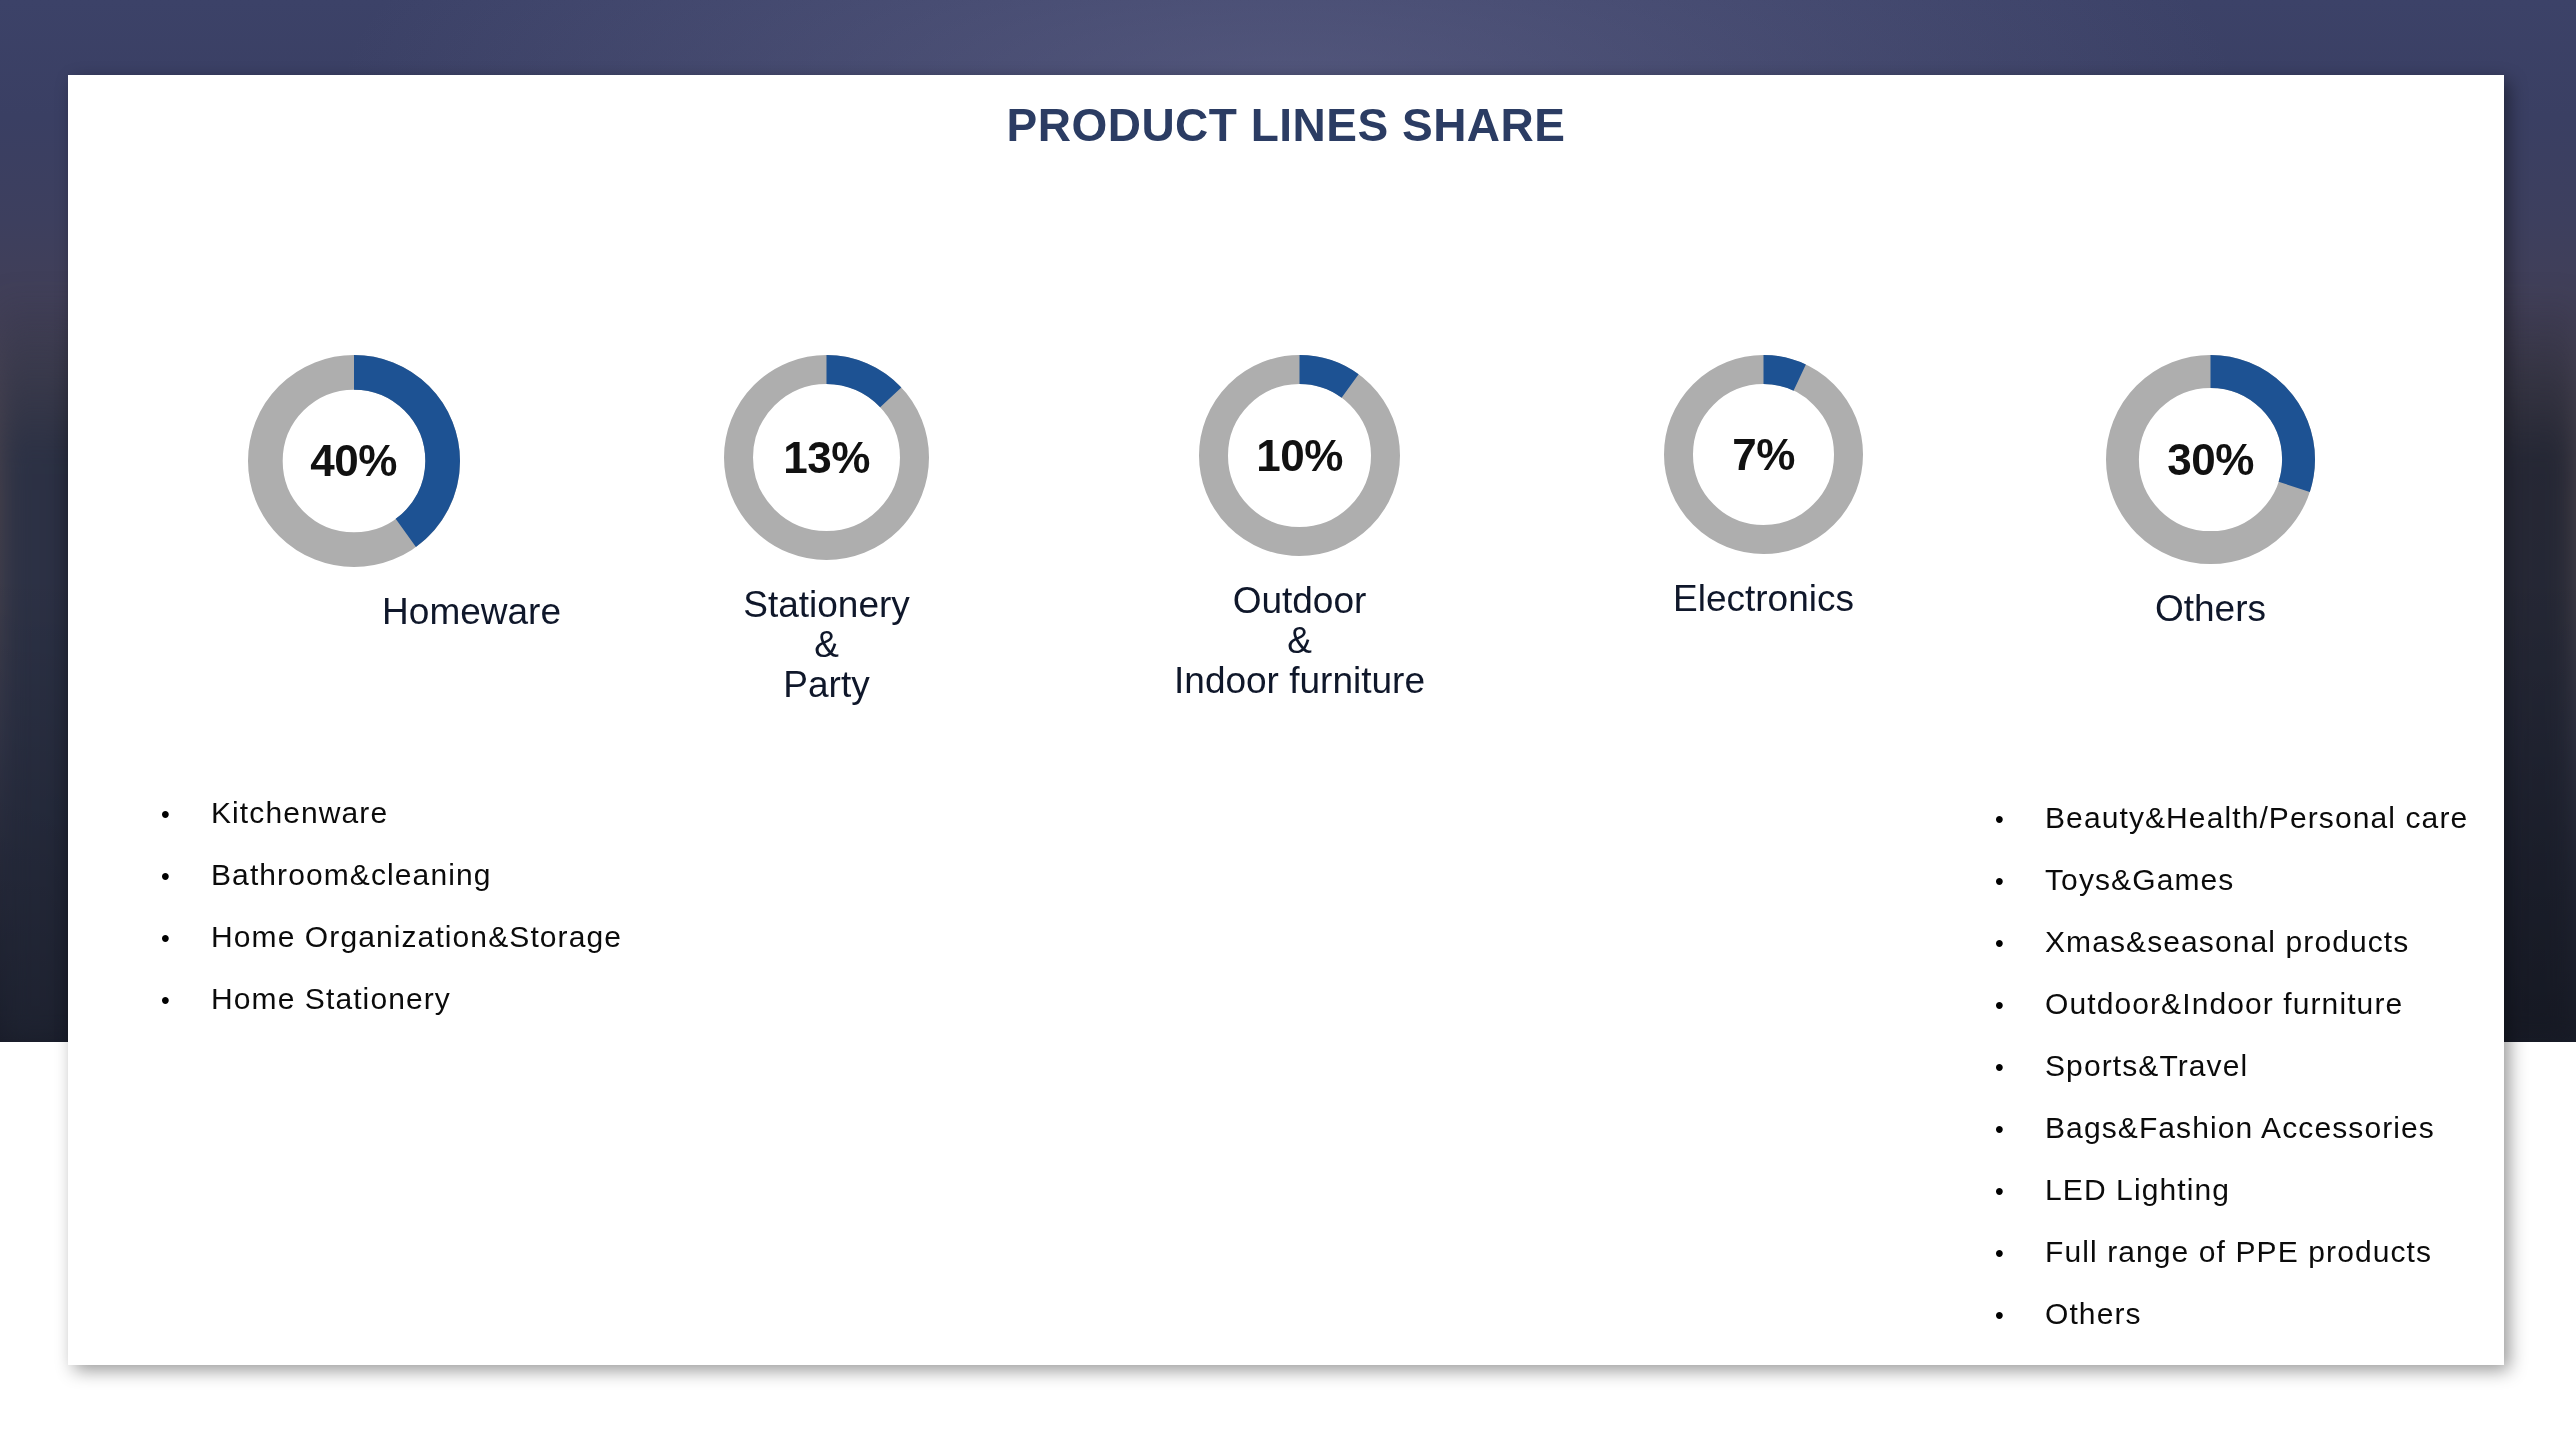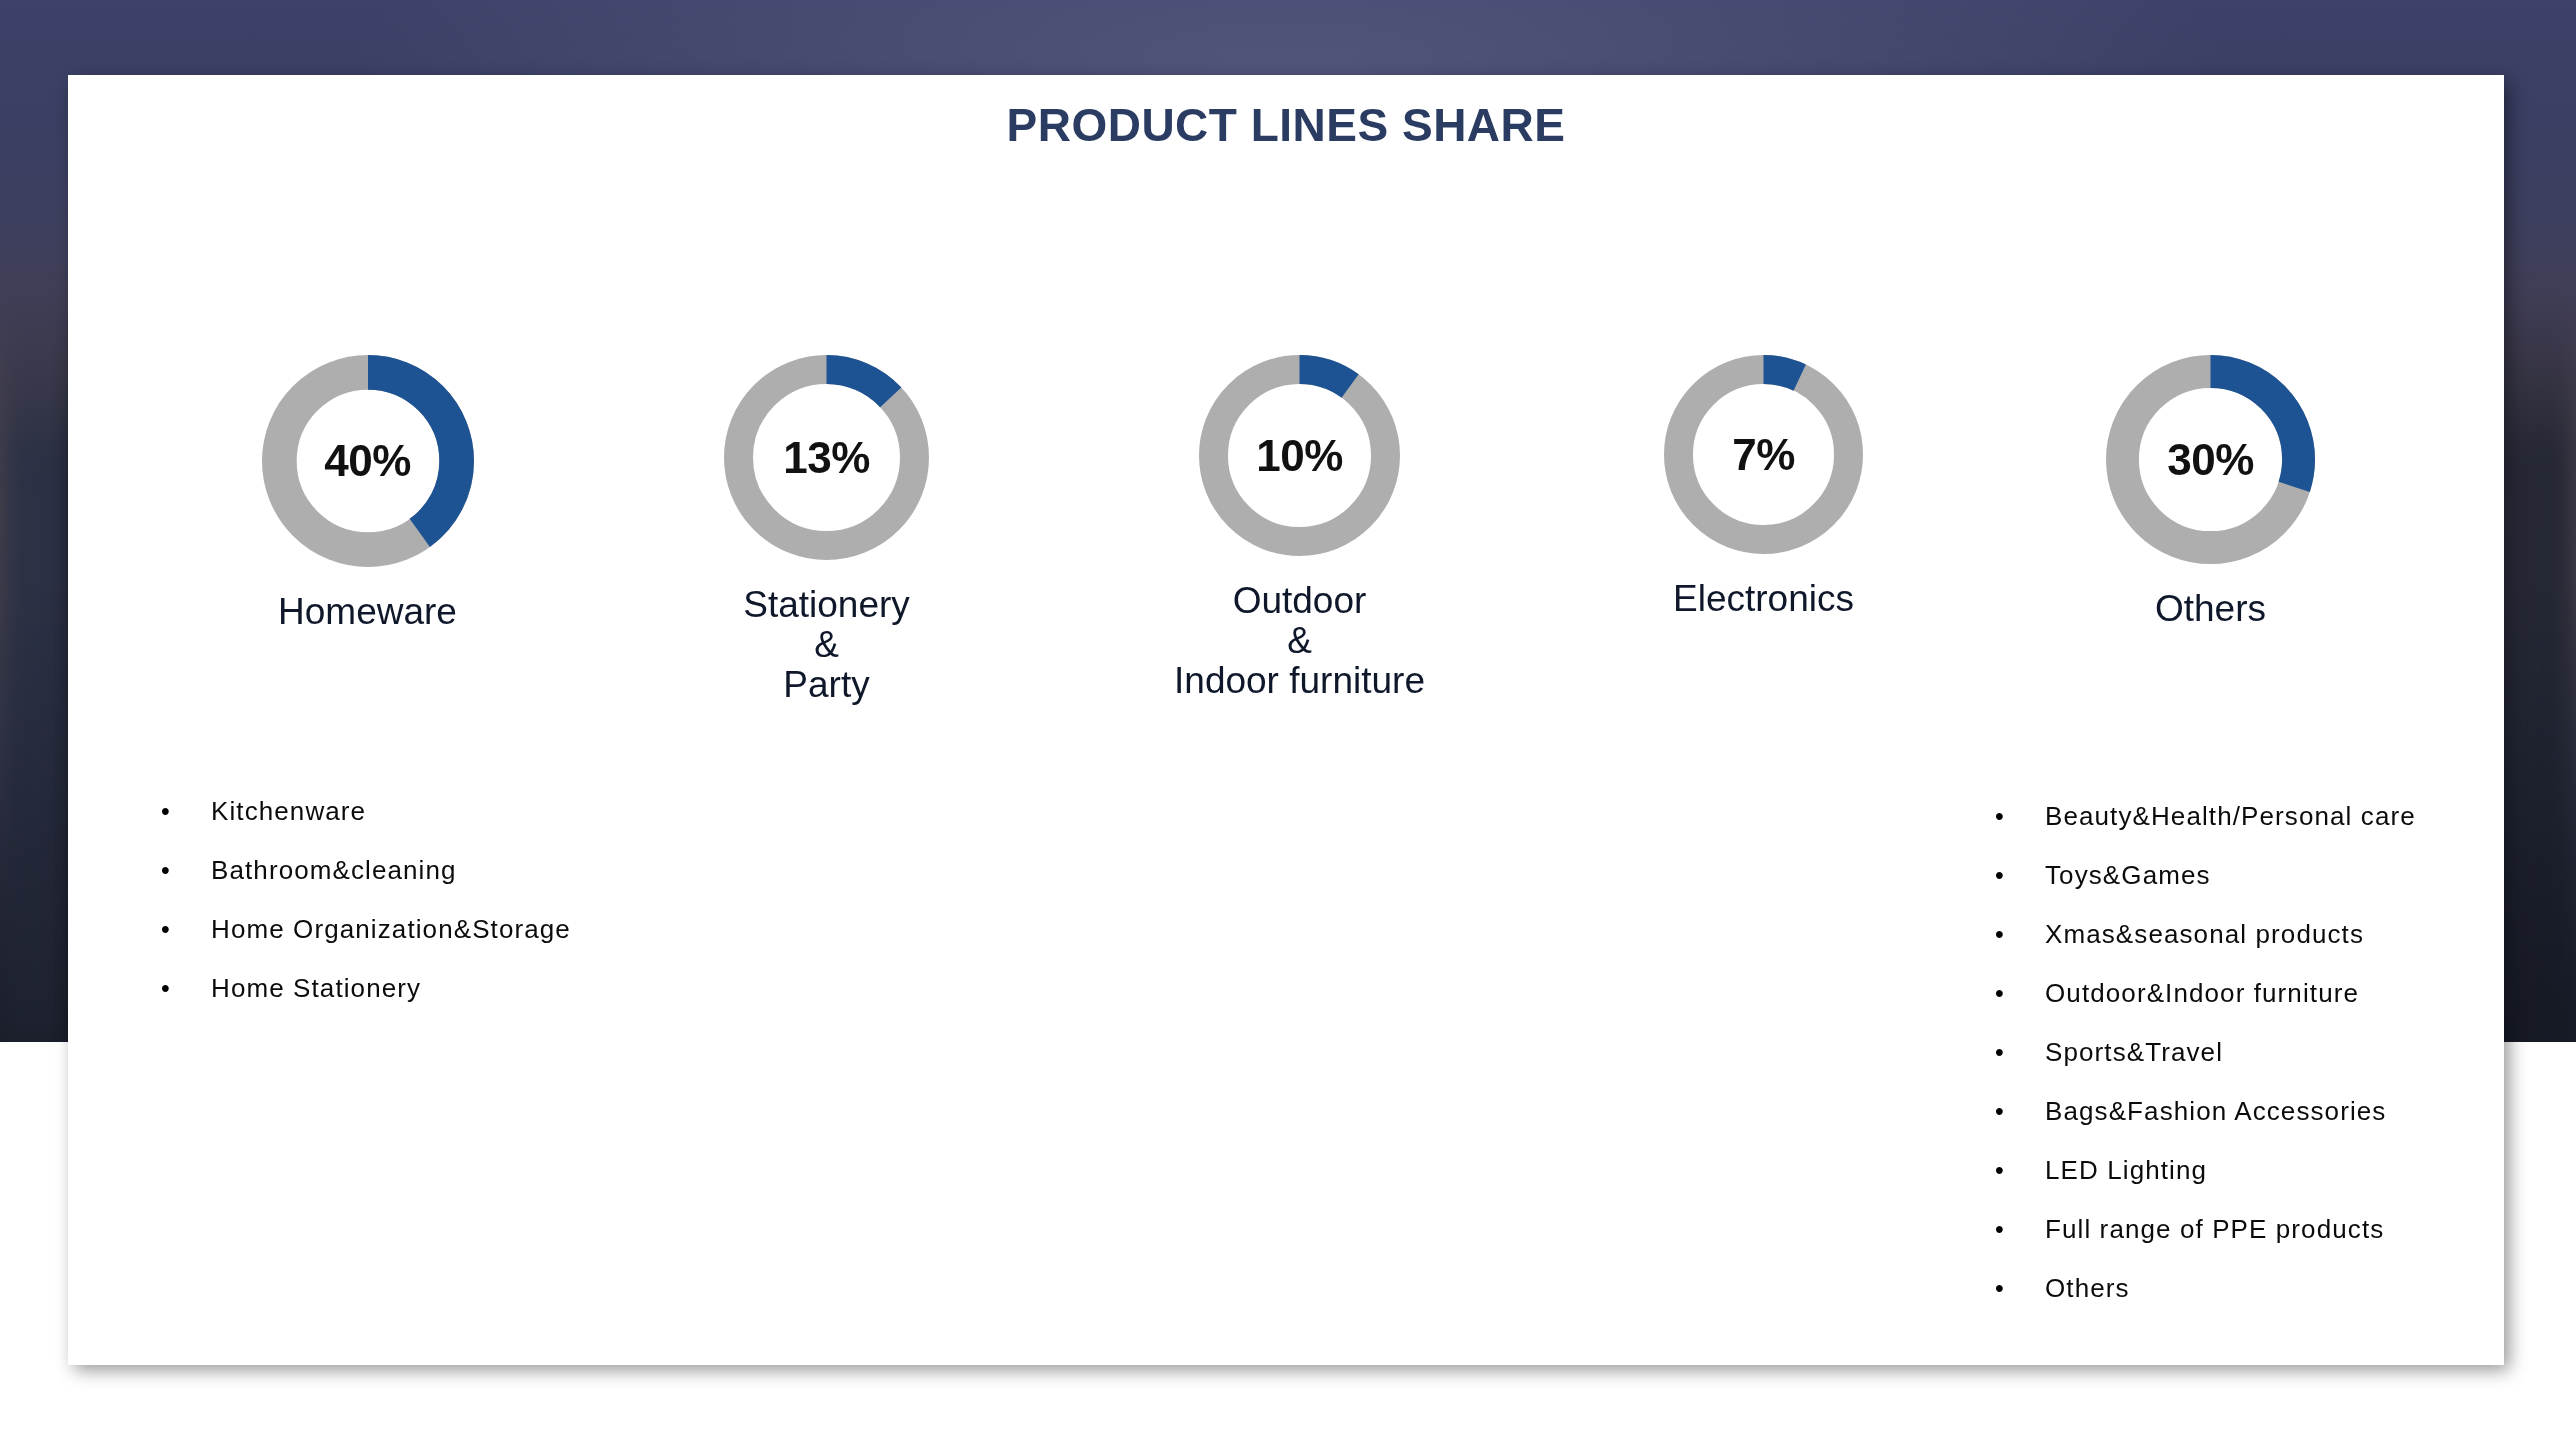--- a/index.html
+++ b/index.html
@@ -147,21 +147,21 @@
   }
   .bullet-dot {
     width: 50px;
     flex: 0 0 50px;
     color: #000000;
     font-size: 25px;
     line-height: 1;
   }
   .bullet-text {
     color: #0b0b0b;
-    font-size: 26px;
+    font-size: 30px;
     letter-spacing: 1.1px;
     white-space: nowrap;
   }
 
   #list-left  { left: 93px;  top: 721px; }
   #list-right { left: 1927px; top: 726px; }
 </style>
 </head>
 <body>
 
@@ -195,21 +195,21 @@
       </div>
     <div class="glow"></div>
     <div class="vignette"></div>
   </div>
 
   <div id="card">
 
     <div id="title">PRODUCT LINES SHARE</div>
 
     <div id="donut-row">
-        <div class="donut-cell" style="left: 34px; width: 415px;">
+        <div class="donut-cell" style="left: 20px; width: 415px; text-align: right;">
           <div class="donut-wrap" style="width: 212px; height: 212px;">
             <svg width="212" height="212" viewBox="0 0 220 220">
               <circle cx="110" cy="110" r="92" fill="none" stroke="#aeaeae" stroke-width="36"></circle>
               <circle cx="110" cy="110" r="92" fill="none" stroke="#1d5293" stroke-width="36" stroke-dasharray="231.22121930420877 346.83182895631313" transform="rotate(-90 110 110)"></circle>
             </svg>
             <div class="donut-value">40%</div>
           </div>
           <div class="donut-label">Homeware</div>
         </div>
         <div class="donut-cell" style="left: 493px; width: 415px;">

